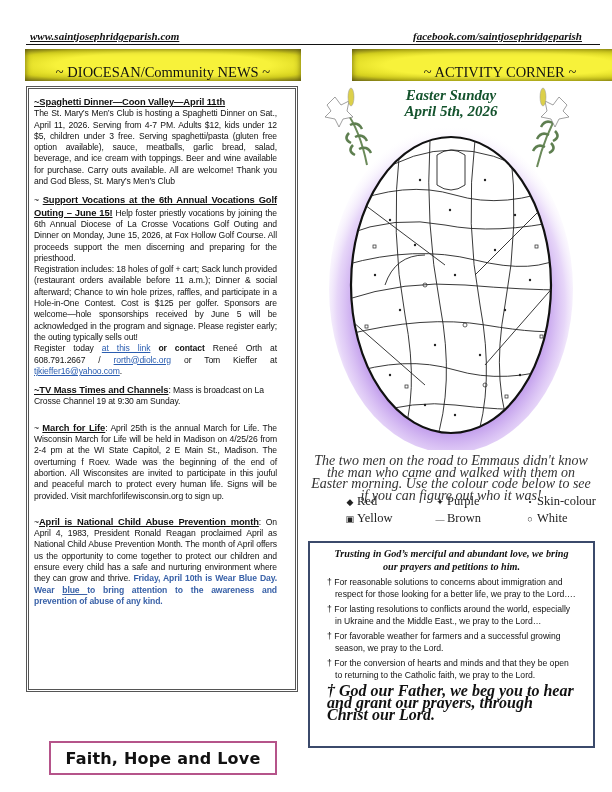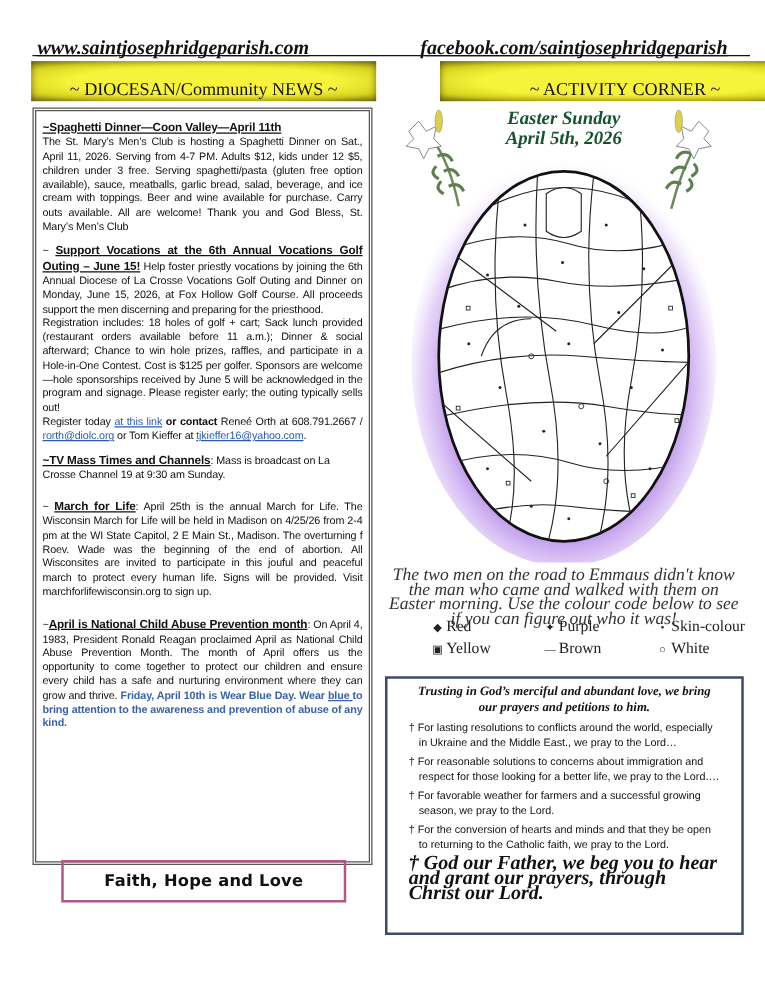--- a/index.html
+++ b/index.html
@@ -1,33 +1,33 @@
 <!DOCTYPE html>
 <html><head>
 <meta charset="utf-8">
 <style>
   html, body { margin: 0; padding: 0; background: #ffffff; }
   body { width: 612px; height: 792px; position: relative; overflow: hidden; font-family: "Liberation Sans", sans-serif; color: #111; }
 
-  .toplink { position: absolute; top: 30px; font-family: "Liberation Serif", serif; font-style: italic; font-weight: bold; font-size: 16px; text-decoration: underline; color: #111; }
+  .toplink { position: absolute; top: 30px; font-family: "Liberation Serif", serif; font-style: italic; font-weight: bold; font-size: 11px; text-decoration: underline; color: #111; }
   #web-link { left: 30px; }
   #fb-link { right: 30px; }
   .top-rule { position: absolute; left: 26px; right: 12px; top: 44px; height: 1px; background: #111; }
 
   .banner { position: absolute; top: 49px; height: 32px; background: radial-gradient(ellipse at center, #f7f23a 55%, #d9d41f 80%, #8a8420 100%); box-shadow: inset 0 0 6px rgba(60,55,0,.7); display: flex; align-items: flex-end; justify-content: center; font-family: "Liberation Serif", serif; font-size: 14.5px; color: #111; }
   #left-banner { left: 25px; width: 276px; }
   #right-banner { left: 308px; width: 296px; margin-left: 44px; }
 
-  .news-box { position: absolute; left: 26px; top: 86px; width: 272px; height: 606px; border: 3px double #555; padding: 7px 5px 0 5px; box-sizing: border-box; font-family: "Liberation Sans", sans-serif; font-size: 8.6px; line-height: 11.3px; letter-spacing: -0.1px; text-align: justify; }
+  .news-box { position: absolute; left: 26px; top: 86px; width: 272px; height: 606px; border: 3px double #555; padding: 7px 18px 0 5px; box-sizing: border-box; font-family: "Liberation Sans", sans-serif; font-size: 8.6px; line-height: 11.3px; letter-spacing: -0.1px; text-align: justify; }
   .news-box p { margin: 0 0 7px 0; }
   .hd { font-weight: bold; text-decoration: underline; font-size: 9.4px; }
   .link { color: #2a5db0; text-decoration: underline; }
   .blue-bold { color: #3a62a8; font-weight: bold; }
 
-  .fhl { position: absolute; left: 49px; top: 688px; width: 228px; height: 34px; border: 2px solid #b5548a; box-sizing: border-box; display: flex; align-items: center; justify-content: center; font-family: "DejaVu Sans", sans-serif; font-weight: bold; font-size: 13px; letter-spacing: 0.2px; }
+  .fhl { position: absolute; left: 49px; top: 741px; width: 228px; height: 34px; border: 2px solid #b5548a; box-sizing: border-box; display: flex; align-items: center; justify-content: center; font-family: "DejaVu Sans", sans-serif; font-weight: bold; font-size: 16px; letter-spacing: 0.2px; }
 
   .activity { position: absolute; left: 305px; top: 85px; width: 292px; height: 450px; }
   .easter-title { position: absolute; left: 0; right: 0; top: 2px; text-align: center; font-family: "Liberation Serif", serif; font-style: italic; font-weight: bold; font-size: 15px; line-height: 16px; color: #14532d; }
   .caption { position: absolute; left: 6px; right: 6px; top: 370px; text-align: center; font-family: "Liberation Serif", serif; font-style: italic; font-size: 14px; line-height: 11.5px; color: #333; }
   .legend { position: absolute; left: 40px; right: 0; top: 408px; display: grid; grid-template-columns: 90px 90px 110px; row-gap: 0; font-family: "Liberation Serif", serif; font-size: 12.5px; line-height: 16px; color: #222; }
   .legend span.sym { display: inline-block; width: 10px; font-size: 9px; text-align: center; margin-right: 2px; }
 
   .prayer-box { position: absolute; left: 308px; top: 541px; width: 287px; height: 207px; border: 2px solid #3b4a6b; box-sizing: border-box; padding: 4px 17px; font-family: "Liberation Sans", sans-serif; font-size: 8.6px; line-height: 11.5px; }
   .prayer-head { font-family: "Liberation Serif", serif; font-style: italic; font-weight: bold; font-size: 10.2px; line-height: 13px; text-align: center; margin-bottom: 4px; }
   .prayer-item { margin: 0 0 4px 0; padding-left: 8px; text-indent: -8px; }
@@ -167,18 +167,18 @@
     <div><span class="sym">✦</span><span>Purple</span></div>
     <div><span class="sym">•</span><span>Skin-colour</span></div>
     <div><span class="sym">▣</span><span>Yellow</span></div>
     <div><span class="sym">—</span><span>Brown</span></div>
     <div><span class="sym">○</span><span>White</span></div>
   </div>
 </div>
 
 <div class="prayer-box">
   <div class="prayer-head">Trusting in God’s merciful and abundant love, we bring our prayers and petitions to him.</div>
+  <div class="prayer-item">† For reasonable solutions to concerns about immigration and respect  for those looking for a better life, we pray to the Lord….</div>
   <div class="prayer-item">† For lasting resolutions to conflicts around the world, especially in Ukraine and the Middle East., we pray to the Lord…</div>
-  <div class="prayer-item">† For reasonable solutions to concerns about immigration and respect  for those looking for a better life, we pray to the Lord….</div>
   <div class="prayer-item">† For favorable weather for farmers and a successful growing season, we pray to the Lord.</div>
   <div class="prayer-item">† For the conversion of hearts and minds and that they be open to returning to the Catholic faith, we pray to the Lord.</div>
   <div class="closing">†  God our Father, we beg you to hear and grant our prayers, through Christ our Lord.</div>
 </div>
 
 </body></html>

